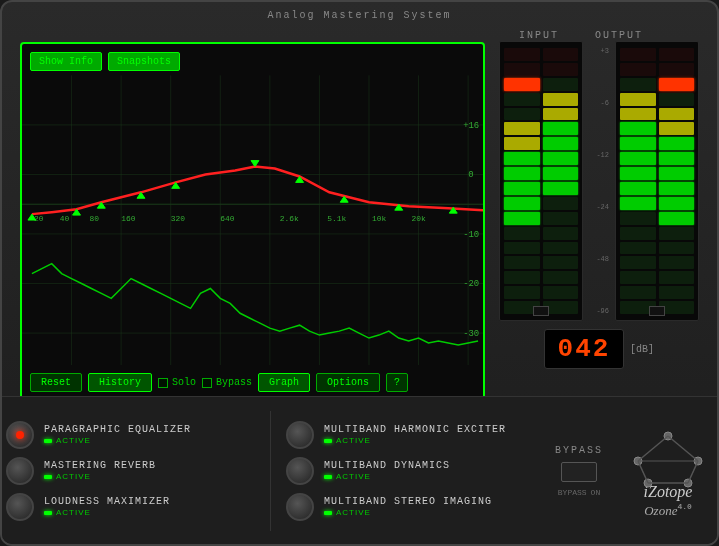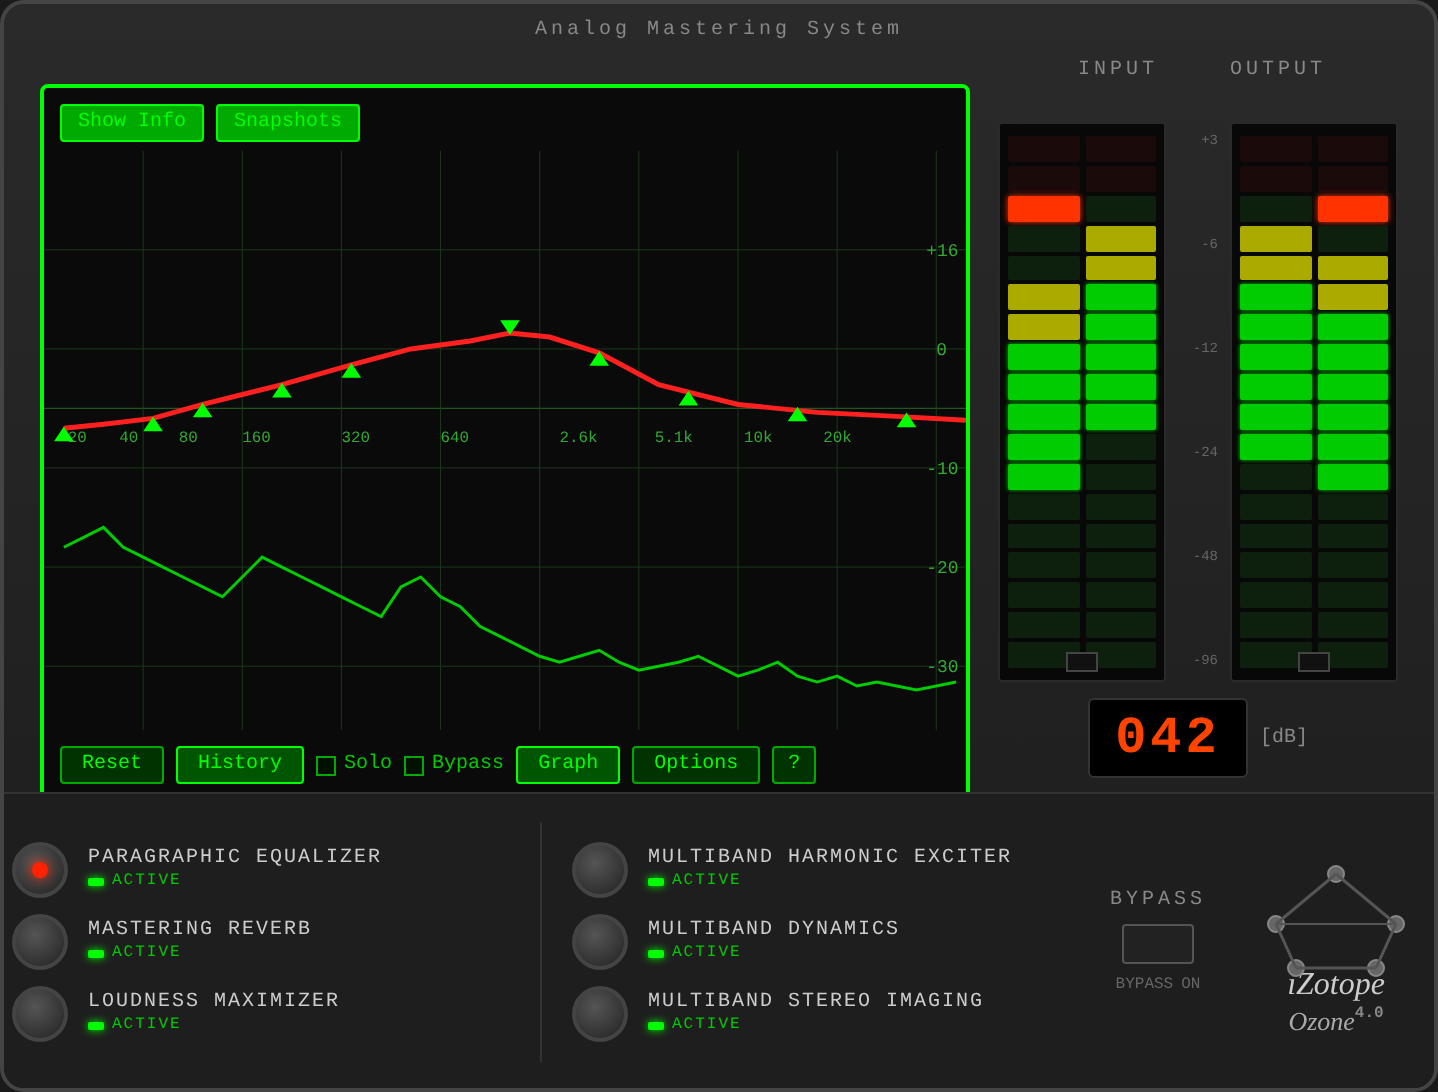--- a/index.html
+++ b/index.html
@@ -213,21 +213,21 @@
       width: 8px;
       height: 4px;
       border-radius: 1px;
       background: #00ff00;
       box-shadow: 0 0 4px #00ff00;
     }
 
     .status-text {
       color: #00cc00;
       font-size: 8px;
-      font-family: Liberation Mono, monospace;
+      font-family: Liberation Sans, sans-serif;
       letter-spacing: 1px;
     }
 
     .modules-divider {
       width: 1px;
       height: 120px;
       background: #333;
       margin: 0 15px;
     }
 
@@ -290,22 +290,22 @@
     
     .input-output-section {
       position: absolute;
       top: 28px;
       right: 18px;
       width: 200px;
     }
 
     .io-labels {
       display: flex;
-      justify-content: center;
-      margin-bottom: 20px;
+      justify-content: flex-start;
+      margin-bottom: 0;
     }
 
     .io-label {
       color: #888;
       font-size: 10px;
       letter-spacing: 2px;
       text-align: center;
       width: 80px;
     }
 

